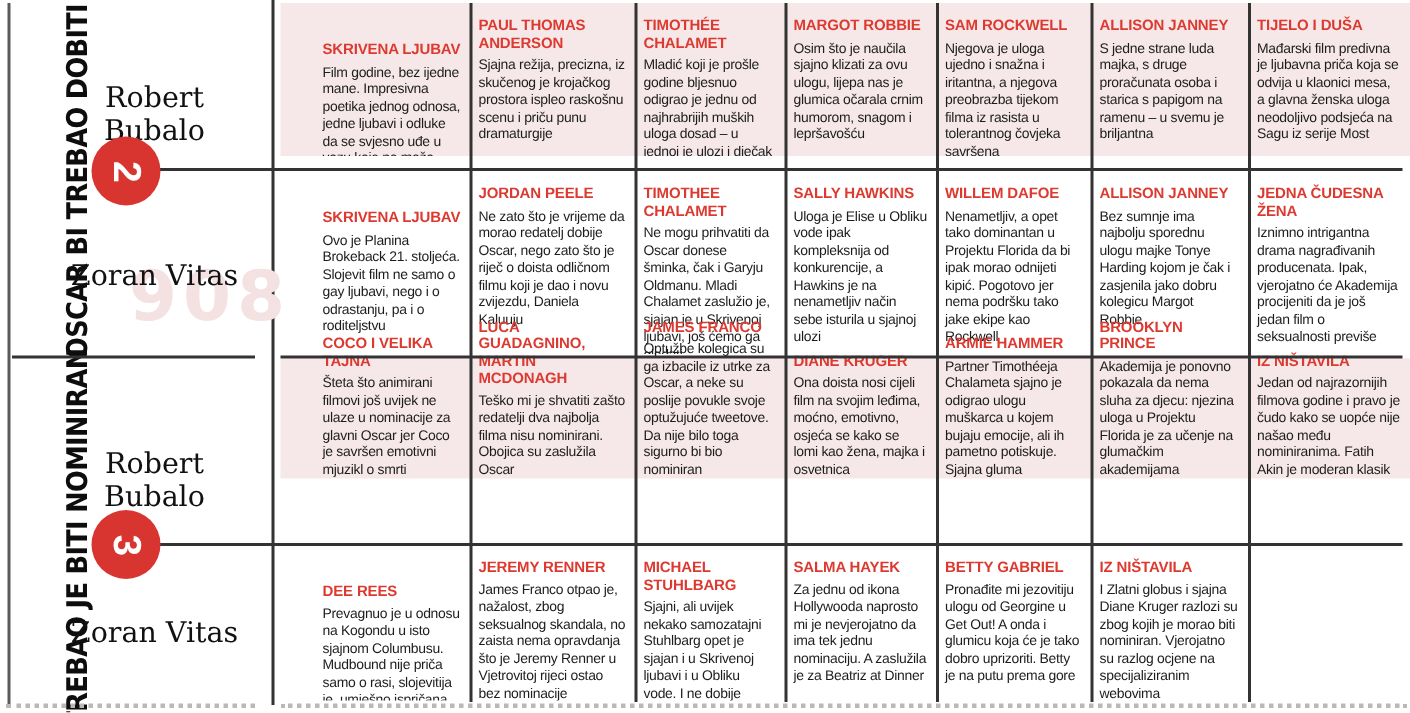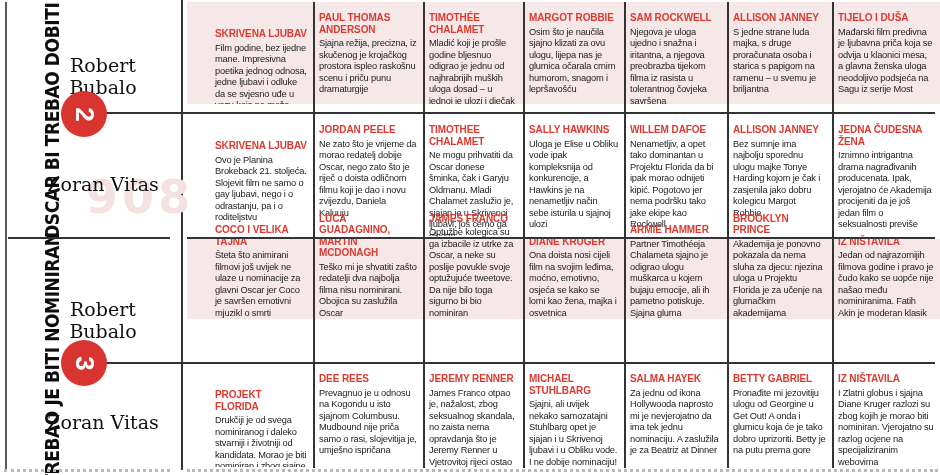--- a/index.html
+++ b/index.html
@@ -197,24 +197,20 @@
       <div class="cell-body">Akademija je ponovno pokazala da nema sluha za djecu: njezina uloga u Projektu Florida je za učenje na glumačkim akademijama</div>
     </div>
     <div class="cell">
       <div class="cell-head">IZ NIŠTAVILA</div>
       <div class="cell-body">Jedan od najrazornijih filmova godine i pravo je čudo kako se uopće nije našao među nominiranima. Fatih Akin je moderan klasik</div>
     </div>
   </div>
 
   <div class="grid-row" id="row-4">
     <div class="cell">
-      <div class="cell-head">PROJEKT FLORIDA</div>
-      <div class="cell-body">Drukčiji je od svega nominiranog i daleko stvarniji i životniji od kandidata. Morao je biti nominiran i zbog sjajne režije i glume</div>
-    </div>
-    <div class="cell">
       <div class="cell-head">DEE REES</div>
       <div class="cell-body">Prevagnuo je u odnosu na Kogondu u isto sjajnom Columbusu. Mudbound nije priča samo o rasi, slojevitija je, umješno ispričana</div>
     </div>
     <div class="cell">
       <div class="cell-head">JEREMY RENNER</div>
       <div class="cell-body">James Franco otpao je, nažalost, zbog seksualnog skandala, no zaista nema opravdanja što je Jeremy Renner u Vjetrovitoj rijeci ostao bez nominacije</div>
     </div>
     <div class="cell">
       <div class="cell-head">MICHAEL STUHLBARG</div>
       <div class="cell-body">Sjajni, ali uvijek nekako samozatajni Stuhlbarg opet je sjajan i u Skrivenoj ljubavi i u Obliku vode. I ne dobije nominaciju!</div>

